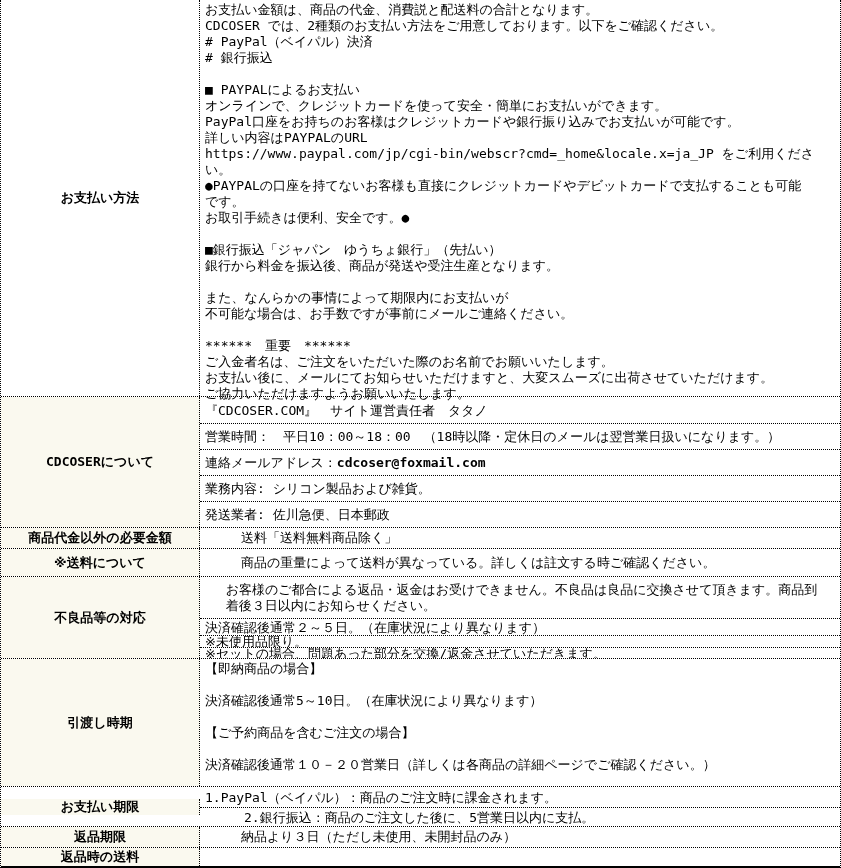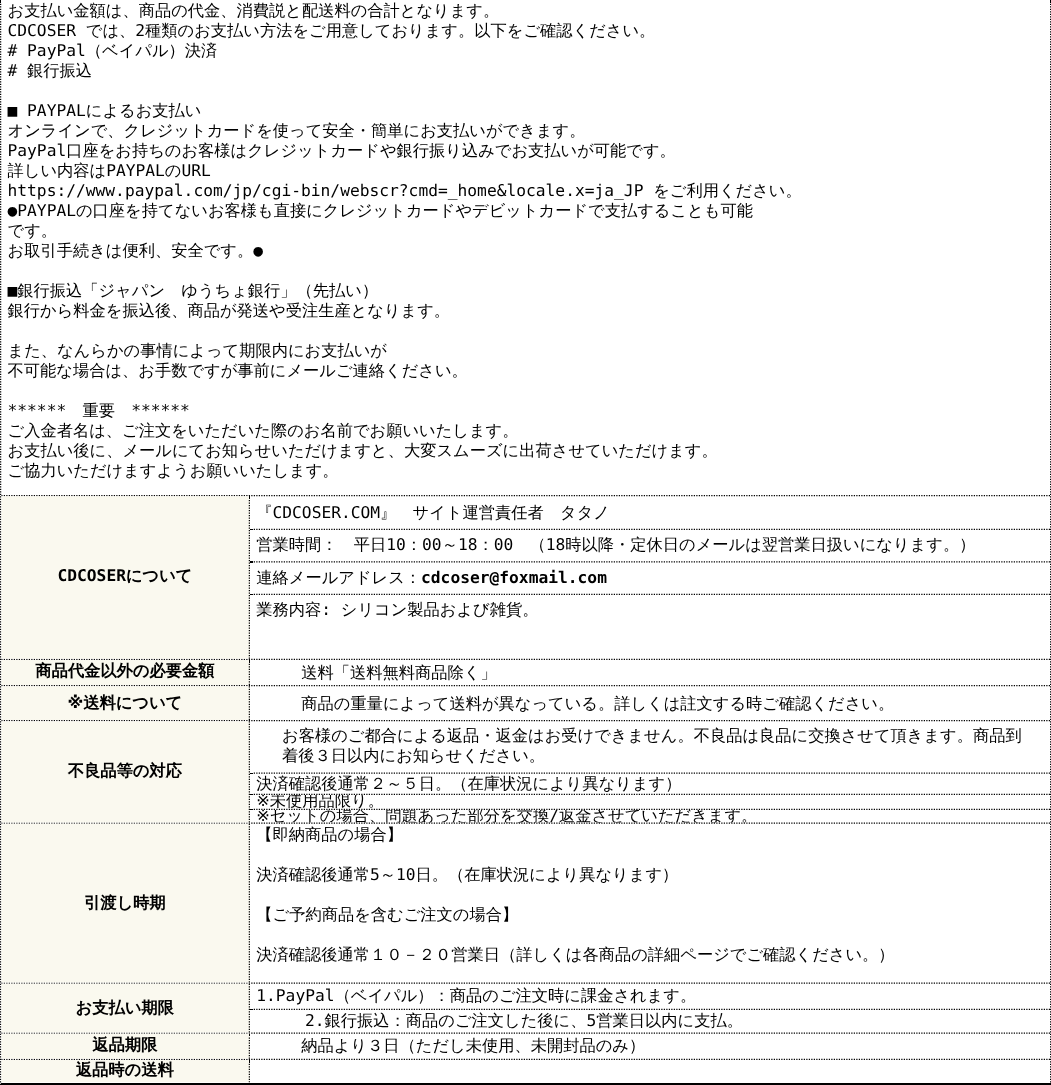--- a/index.html
+++ b/index.html
@@ -58,39 +58,42 @@
     overflow:hidden;
   }
   .sub + .sub{border-top:1px dotted var(--border-color);}
   
   .row-payment-method{height:397px;}
   .row-about-cdcoser{height:131px;}
   .row-extra-fees{height:21px;}
   .row-shipping-note{height:28px;}
   .row-defective-items{height:82px;}
   .row-delivery-time{height:128px;}
-  .row-payment-deadline{height:40px;}
+  .row-payment-deadline{height:40px;align-items:center;}
   .row-return-deadline{height:21px;}
   .row-return-shipping{height:18px;}
   
   .row-about-cdcoser .sub{height:26px;}
   .row-defective-items .sub-1{height:41px;align-items:center;line-height:16px;justify-content:center;}
   .row-defective-items .sub-2{height:17px;}
   .row-defective-items .sub-3{height:12px;line-height:12px;}
   .row-defective-items .sub-4{height:11px;line-height:11px;}
   .row-payment-deadline .sub-1{height:20px;}
   .row-payment-deadline .sub-2{height:19px;padding-left:44px;}
   .email{font-weight:bold;}
 </style>
 </head>
 <body>
 
 <div class="tbl">
 
   <div class="row row-payment-method">
+    <div class="label">
+      <span>お支払い方法</span>
+    </div>
     <div class="content">
       <div class="ml">お支払い金額は、商品の代金、消費説と配送料の合計となります。
 CDCOSER では、2種類のお支払い方法をご用意しております。以下をご確認ください。
 # PayPal（ベイパル）決済
 # 銀行振込
 
 ■ PAYPALによるお支払い
 オンラインで、クレジットカードを使って安全・簡単にお支払いができます。
 PayPal口座をお持ちのお客様はクレジットカードや銀行振り込みでお支払いが可能です。
 詳しい内容はPAYPALのURL
@@ -123,20 +126,23 @@
       <div class="sub sub-2">
         <span>営業時間：　平日10：00～18：00　（18時以降・定休日のメールは翌営業日扱いになります。）</span>
       </div>
       <div class="sub sub-3">
         <span>連絡メールアドレス：</span>
           <span class="email">cdcoser@foxmail.com</span>
       </div>
       <div class="sub sub-4">
         <span>業務内容: シリコン製品および雑貨。</span>
       </div>
+      <div class="sub sub-5">
+        <span>発送業者: 佐川急便、日本郵政</span>
+      </div>
     </div>
   </div>
 
   <div class="row row-extra-fees">
     <div class="label">
       <span>商品代金以外の必要金額</span>
     </div>
     <div class="content center">
       <span>送料「送料無料商品除く」</span>
     </div>

